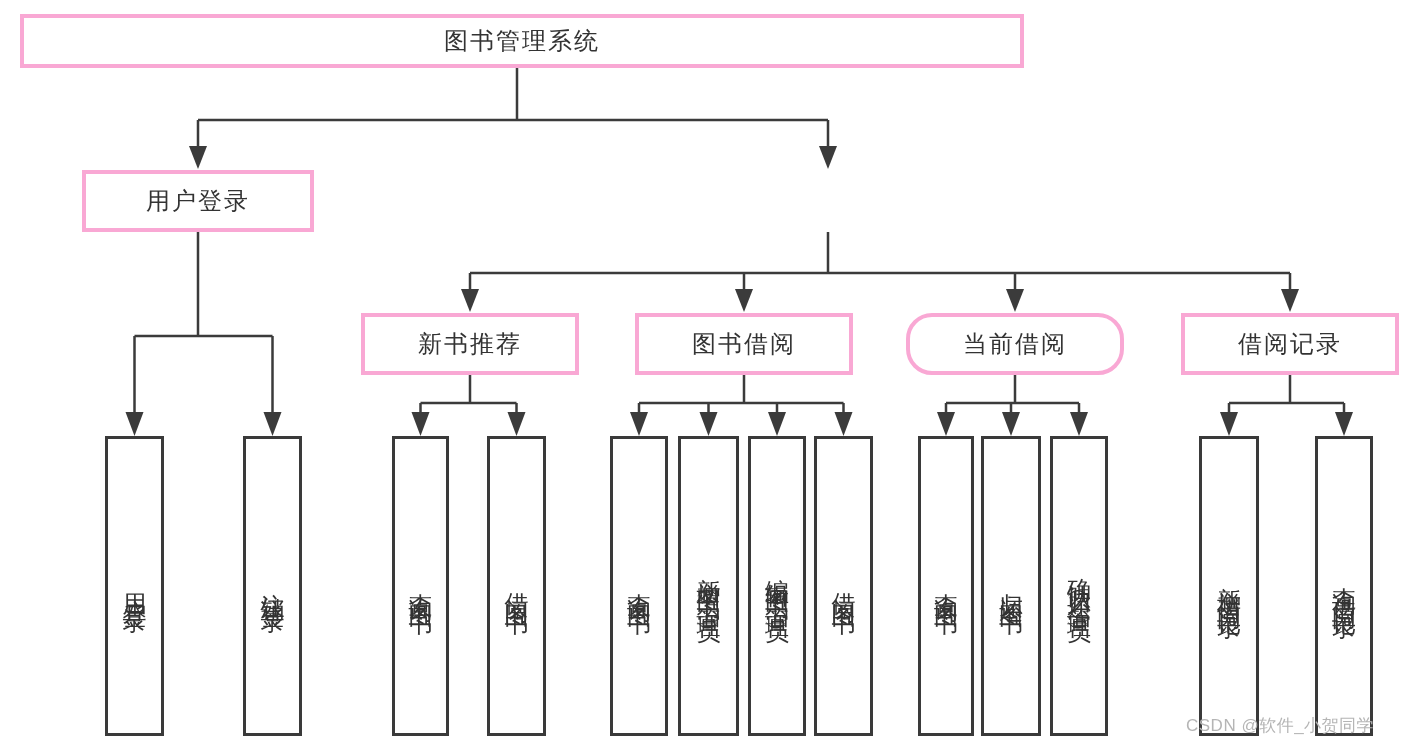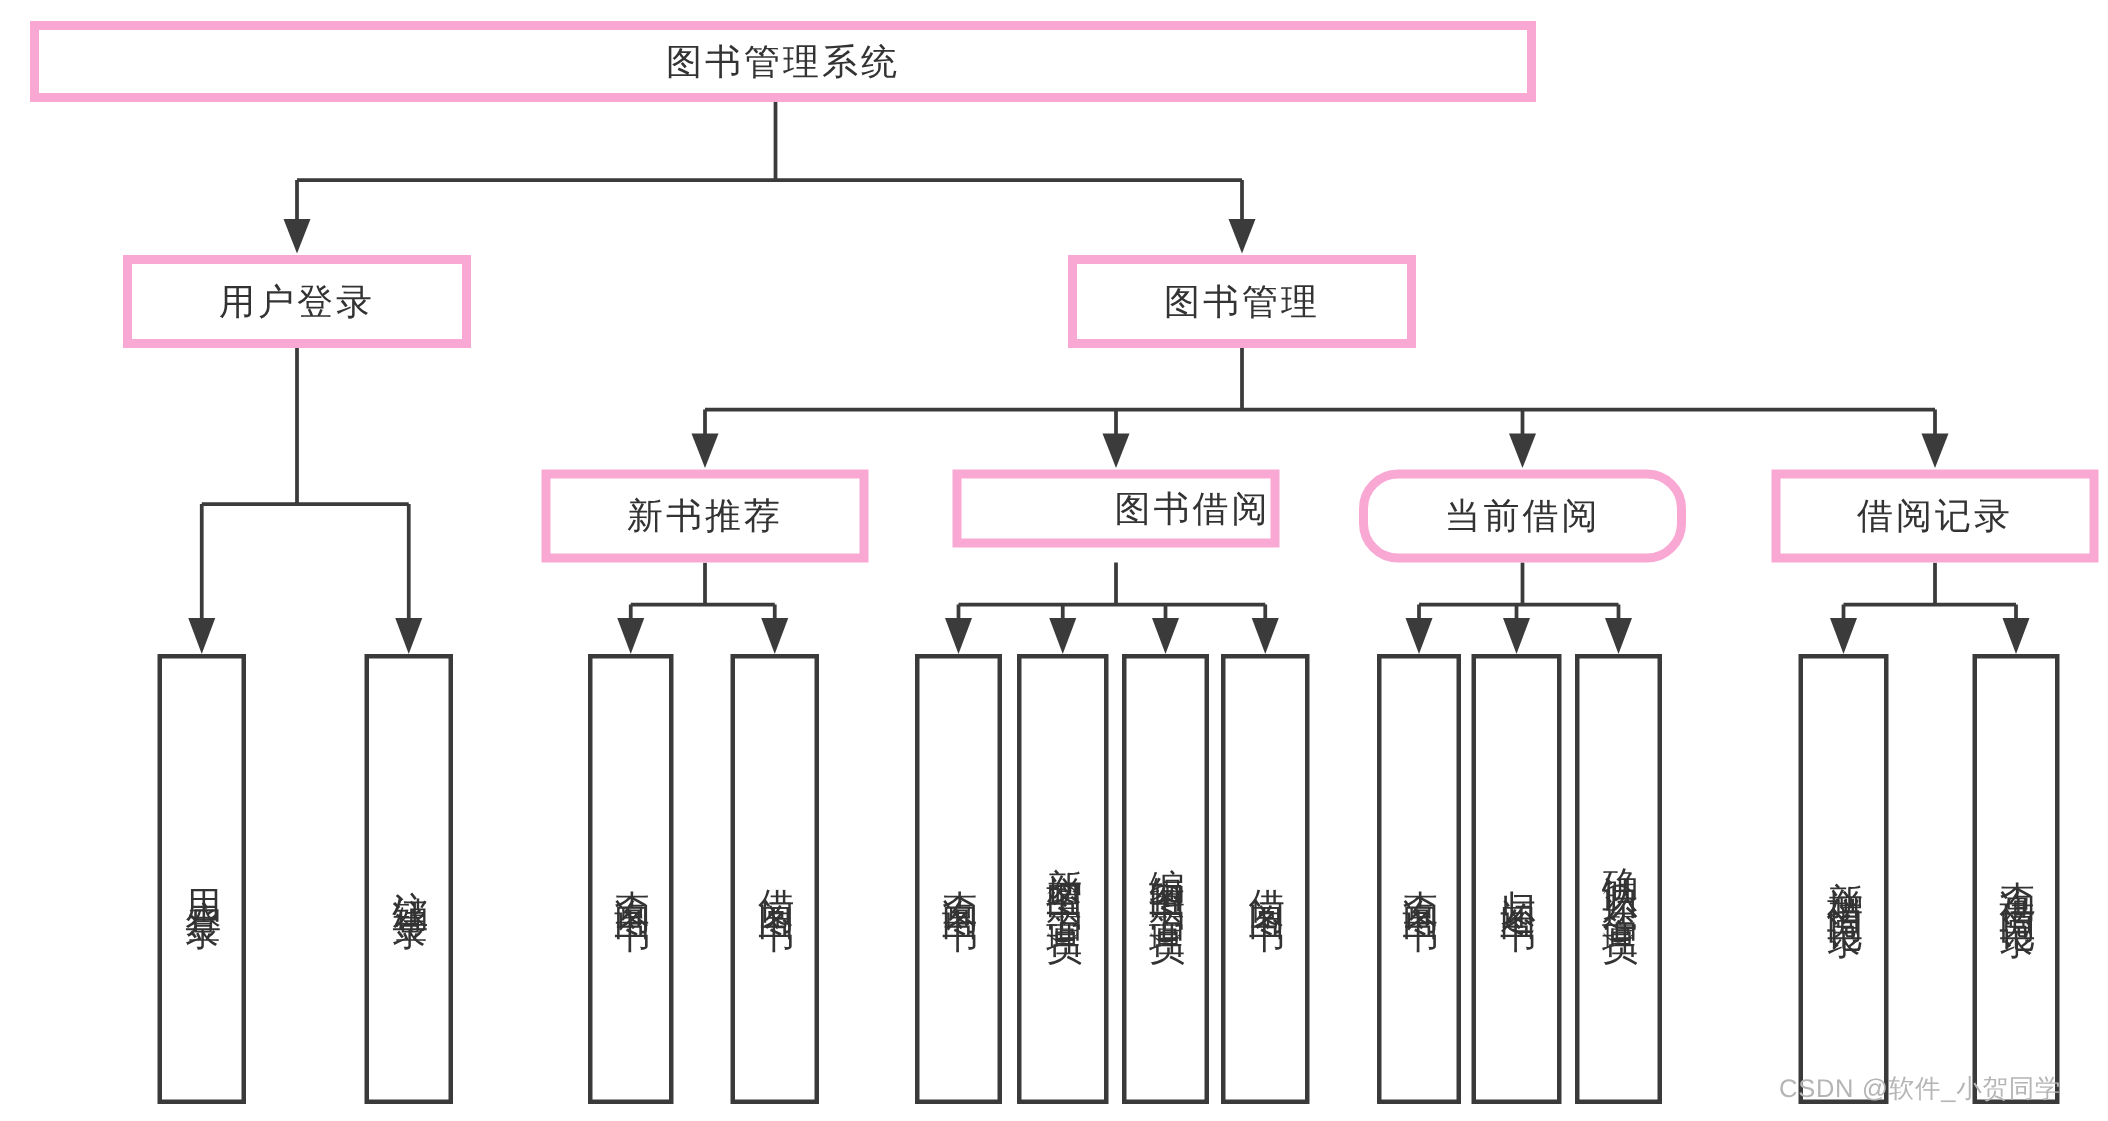--- a/index.html
+++ b/index.html
@@ -12,21 +12,21 @@
     font-family: "Liberation Sans", "DejaVu Sans", sans-serif;
   }
   svg.connectors {
     position: absolute;
     left: 0; top: 0;
     width: 1405px; height: 747px;
   }
   .hbox {
     position: absolute;
     box-sizing: border-box;
-    border: 6px solid #f9a8d4;
+    border: 4px solid #f9a8d4;
     background: #ffffff;
     display: flex;
     align-items: center;
     justify-content: center;
     font-size: 24px;
     letter-spacing: 2px;
     color: #333333;
     white-space: nowrap;
   }
   .vbox {
@@ -107,28 +107,25 @@
     </g>
   </svg>
 
   <div class="hbox" style="left:20px; top:14px; width:1004px; height:54px;">
     <span>图书管理系统</span>
   </div>
 
   <div class="hbox" style="left:82px; top:170px; width:232px; height:62px;">
     <span>用户登录</span>
   </div>
-  <div class="hbox" style="left:712px; top:170px; width:232px; height:62px;">
-    <span>图书管理</span>
-  </div>
 
   <div class="hbox" style="left:361px; top:313px; width:218px; height:62px;font-family:Liberation Serif, serif;">
     <span>新书推荐</span>
   </div>
-  <div class="hbox" style="left:635px; top:313px; width:218px; height:52px;justify-content:flex-end;">
+  <div class="hbox" style="left:635px; top:313px; width:218px; height:62px;">
     <span>图书借阅</span>
   </div>
   <div class="hbox" style="left:906px; top:313px; width:218px; height:62px;border-radius:26px;">
     <span>当前借阅</span>
   </div>
   <div class="hbox" style="left:1181px; top:313px; width:218px; height:62px;">
     <span>借阅记录</span>
   </div>
 
   <div class="vbox" style="left:105px; width:59px;">

